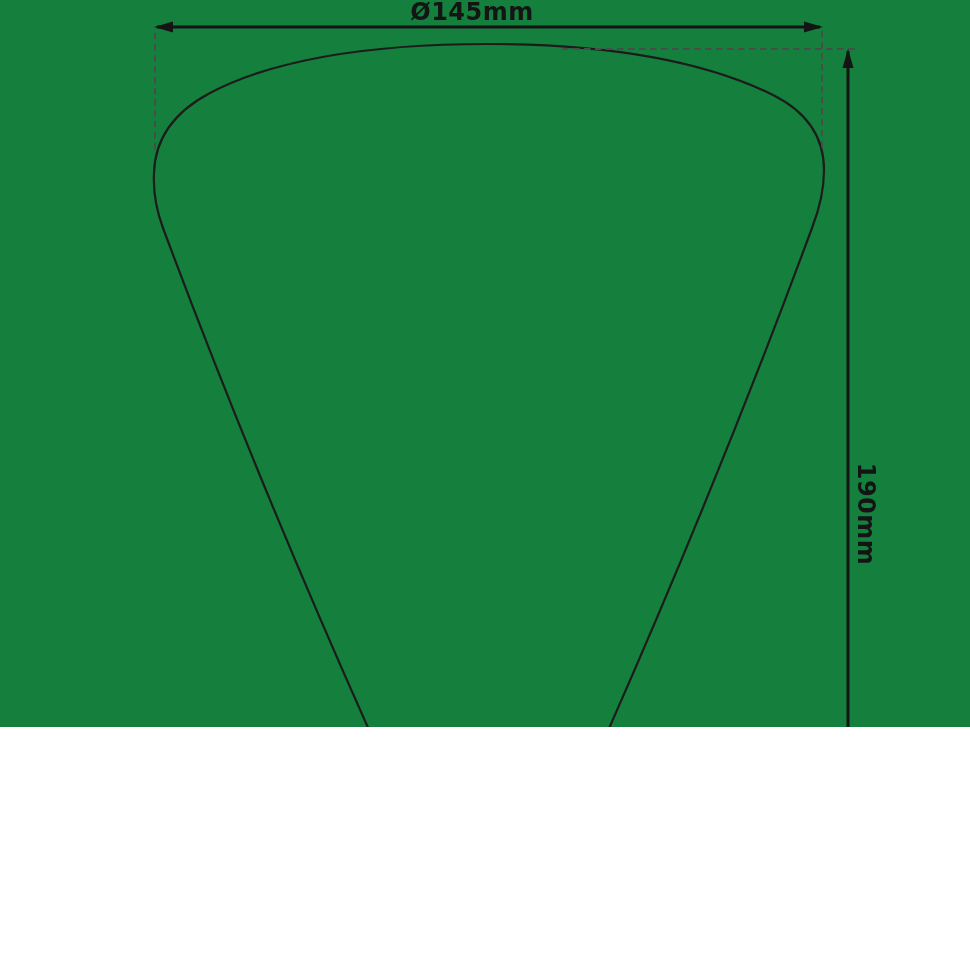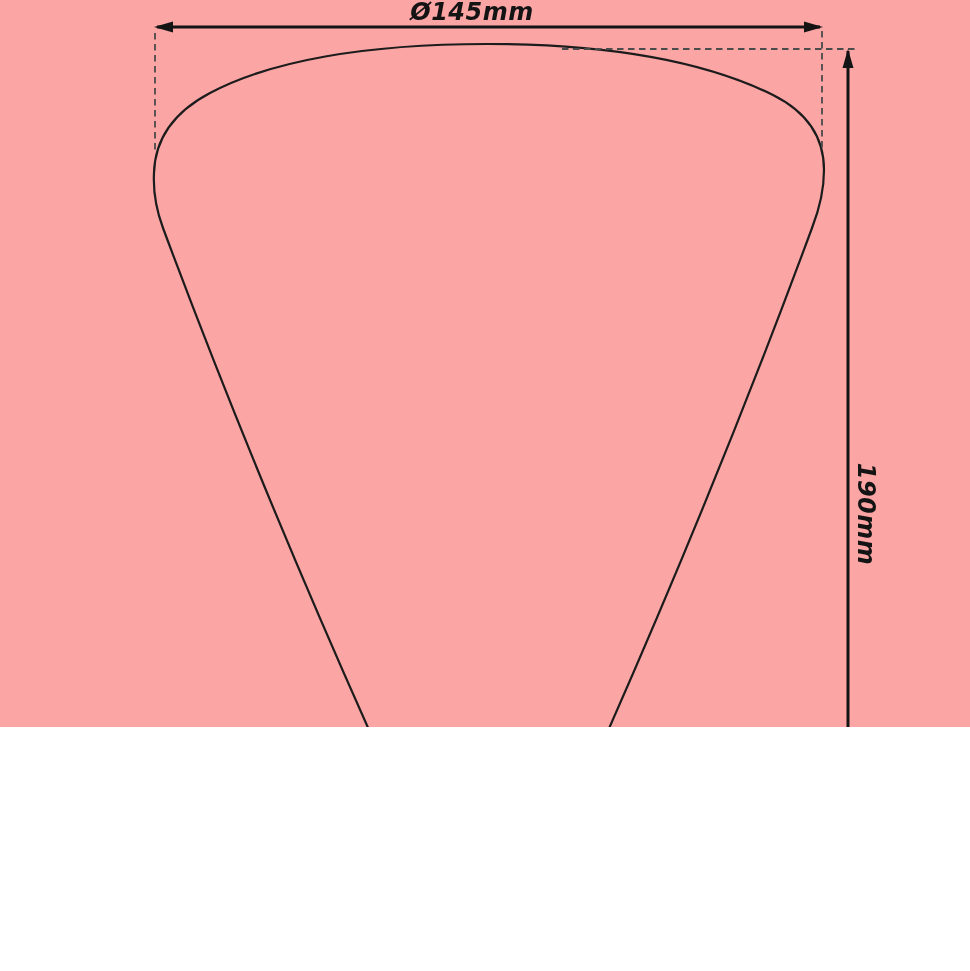--- a/index.html
+++ b/index.html
@@ -4,24 +4,23 @@
 <style>
   html, body {
     margin: 0;
     padding: 0;
     background: #ffffff;
   }
   .stage {
     position: relative;
     width: 970px;
     height: 727px;
-    background: #fca5a5;
+    background: #15803d;
     overflow: hidden;
     font-family: "DejaVu Sans", "Liberation Sans", sans-serif;
-    font-style: italic;
   }
   svg { display: block; }
   .dim-text {
     font-family: "DejaVu Sans", "Liberation Sans", sans-serif;
     font-weight: 700;
     font-size: 24px;
     fill: #141414;
     letter-spacing: 0.5px;
   }
 </style>

